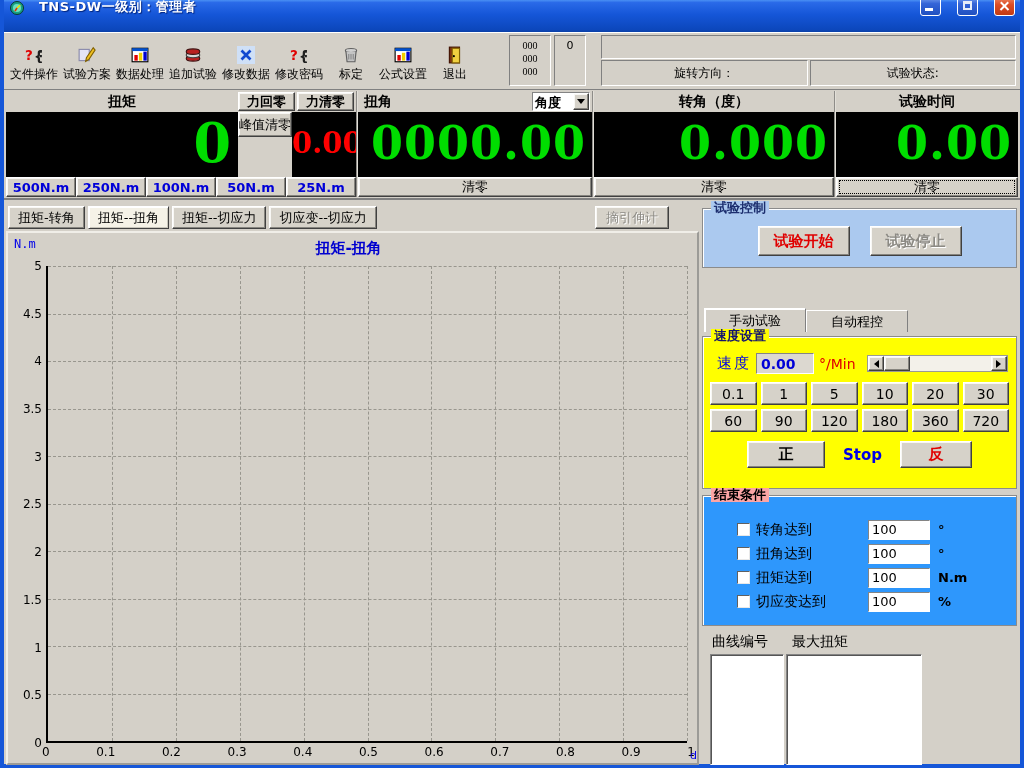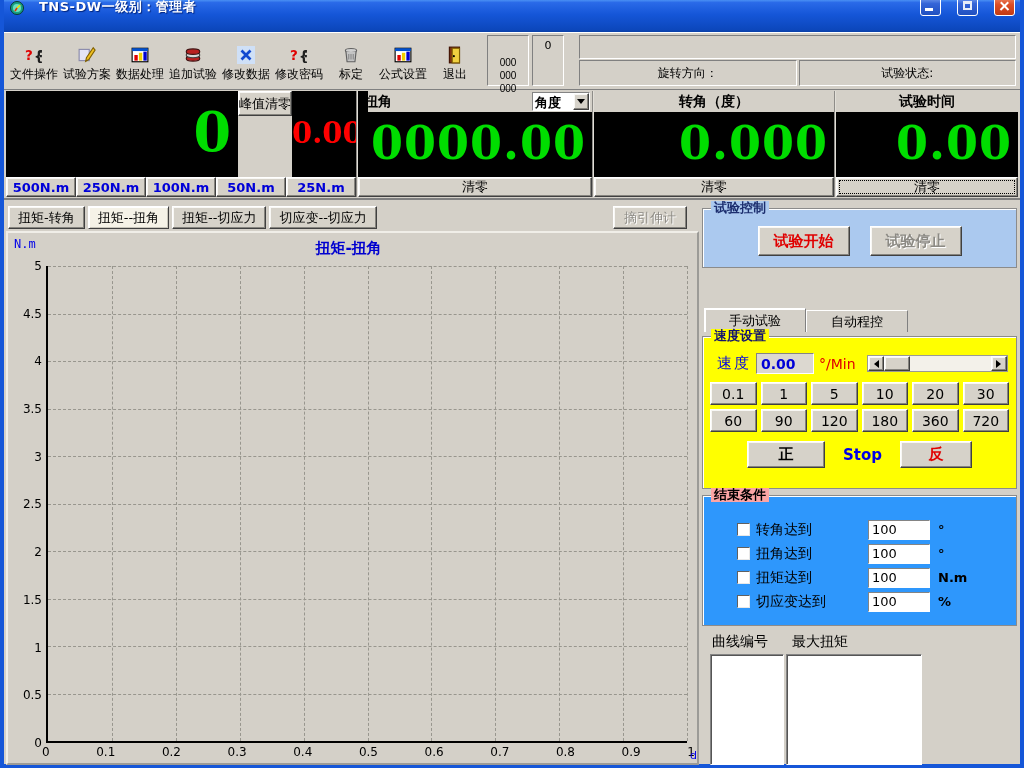--- a/index.html
+++ b/index.html
@@ -23,21 +23,21 @@
   .win-btn .glyph-x1{transform:rotate(45deg);} .win-btn .glyph-x2{transform:rotate(-45deg);}
 
   
   .toolbar{height:58px;display:flex;align-items:stretch;padding:2px 4px 3px 4px;gap:1px;
     border-top:1px solid #fff;border-bottom:1px solid #808080;background:#d4d0c8;}
   .tool-btn{display:flex;flex-direction:column;align-items:center;justify-content:flex-end;
     padding:2px 1px;min-width:50px;background:transparent;border:1px solid transparent;}
   .tool-btn .ticon{height:22px;display:flex;align-items:center;}
   .tool-btn .tlabel{font-size:12px;white-space:nowrap;}
   .sunkbox{border:1px solid;border-color:#808080 #fff #fff #808080;background:#d4d0c8;}
-  .counter-box{width:42px;margin-left:6px;padding:20px 0;text-align:center;font-size:10px;line-height:13px;font-family:Liberation Sans, sans-serif;}
+  .counter-box{width:42px;margin-left:28px;padding:3px 0;text-align:center;font-size:10px;line-height:13px;font-family:Liberation Serif, serif;}
   .value-box{width:32px;margin-left:2px;padding:3px 0 0 0;text-align:center;font-size:11px;}
   .info-panel{flex:1;margin-left:14px;display:flex;flex-direction:column;gap:1px;}
   .info-row-top{flex:1;}
   .info-row-bot{height:26px;display:flex;gap:2px;}
   .status-cell{flex:1;display:flex;align-items:center;justify-content:center;font-size:12px;}
 
   
   .btn3d{background:#d6d2c9;border:1px solid #404040;border-top-color:#fff;border-left-color:#fff;
     box-shadow:inset -1px -1px 0 #86847e, inset 1px 1px 0 #f8f7f4;
     display:flex;align-items:center;justify-content:center;font-size:12px;cursor:default;white-space:nowrap;}
@@ -75,21 +75,21 @@
 
   
   .content-row{display:flex;height:565px;padding:2px 2px 0 2px;gap:3px;}
   .left-col{width:693px;display:flex;flex-direction:column;}
   .right-col{flex:1;display:flex;flex-direction:column;padding-right:1px;}
 
   .curve-tabs{height:29px;display:flex;align-items:flex-end;gap:3px;padding:3px 2px 2px 2px;}
   .curve-tab{height:23px;padding:0 9px;font-size:13px;}
   .curve-tab.active{background:#f5f2e7;box-shadow:inset 1px 1px 0 #fff, inset -1px -1px 0 #c8c5ba;}
   .curve-tabs .spacer{flex:1;}
-  .ext-btn{height:23px;padding:0 10px;margin-right:10px;font-size:13px;}
+  .ext-btn{height:23px;padding:0 10px;margin-right:28px;font-size:13px;}
 
   .chart-panel{flex:1;background:#d4d0c8;border:2px outset #f0eee8;position:relative;padding:2px 10px 2px 2px;display:flex;flex-direction:column;}
   .chart-ylab{position:absolute;left:6px;top:4px;color:#0000e8;font-size:12px;font-family:"DejaVu Sans Mono","Liberation Mono",monospace;}
   .chart-title{text-align:center;color:#0000d0;font-weight:bold;font-size:15px;padding:4px 0 8px 0;}
   .plot-grid{flex:1;display:grid;grid-template-columns:36px 1fr;grid-template-rows:1fr 18px;}
   .ylabels{grid-column:1;grid-row:1;display:flex;flex-direction:column;justify-content:space-between;align-items:flex-end;padding-right:4px;margin:-7px 0;font-size:12px;}
   .plot-area{grid-column:2;grid-row:1;position:relative;border-left:2px solid #000;border-bottom:2px solid #000;}
   .gridline{position:absolute;pointer-events:none;}
   .gridline.h{left:0;right:0;border-top:1px dashed #98968e;}
   .gridline.v{top:0;bottom:0;border-left:1px dashed #98968e;}
@@ -282,20 +282,25 @@
       <div class="info-row-bot">
         <div class="sunkbox status-cell">旋转方向：</div>
         <div class="sunkbox status-cell">试验状态:</div>
       </div>
     </div>
   </div>
 
   <div class="meters">
 
     <div class="meter meter-torque">
+      <div class="meter-header">
+        <span class="htitle">扭矩</span>
+        <div class="btn3d hdr-btn">力回零</div>
+        <div class="btn3d hdr-btn">力清零</div>
+      </div>
       <div class="torque-body">
         <div class="torque-main">
           <span class="led">0</span>
         </div>
         <div class="peak-col">
           <div class="btn3d peak-btn">峰值清零</div>
           <div class="peak-display">
             <span class="led-red">0.00</span>
           </div>
         </div>

